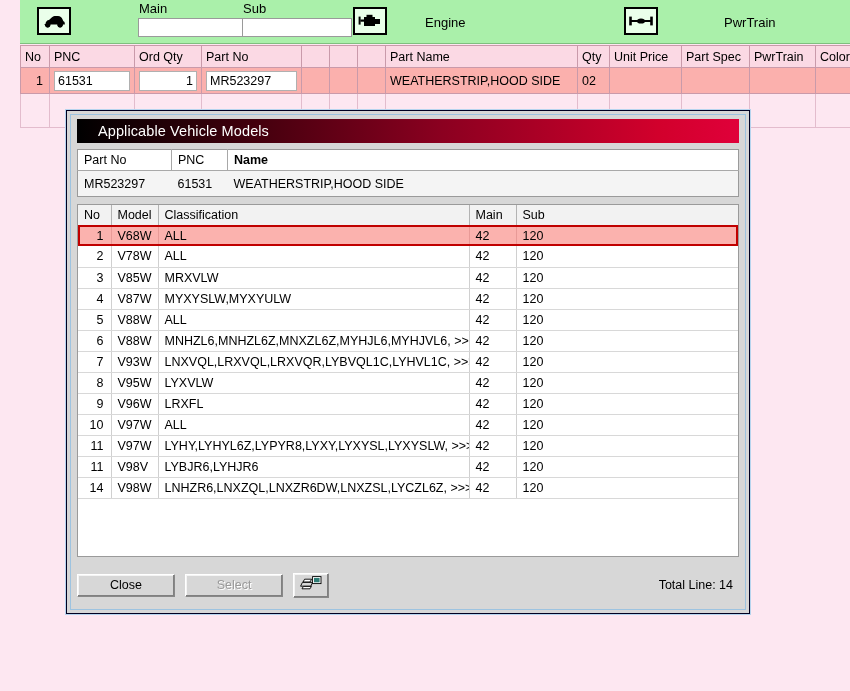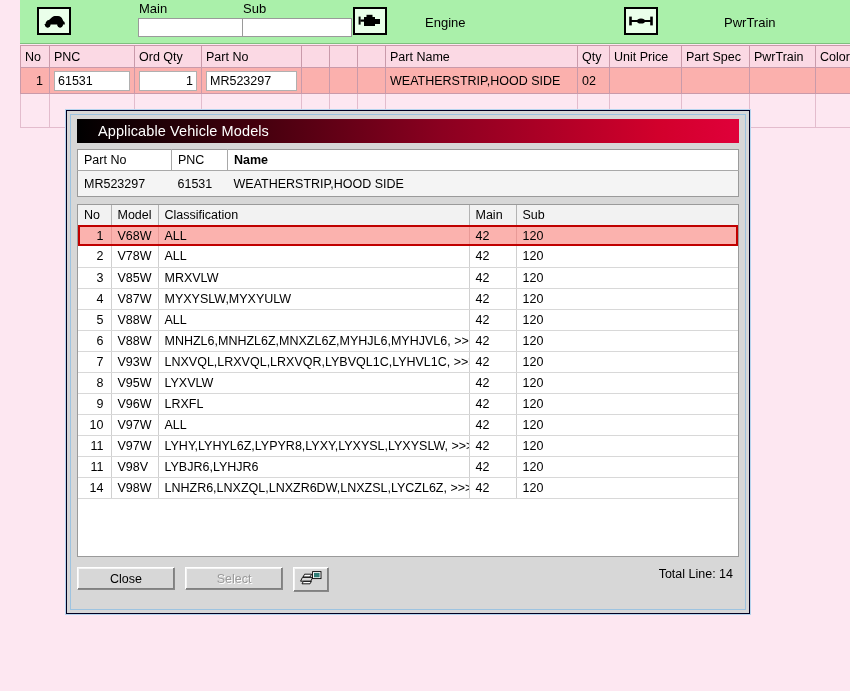--- a/index.html
+++ b/index.html
@@ -221,21 +221,21 @@
     outline-offset: -2px;
   }
 
   
   .dlg-footer {
     position: absolute;
     left: 6px; bottom: 6px;
     width: calc(100% - 12px);
     height: 36px;
     display: flex;
-    align-items: flex-start;
+    align-items: center;
   }
   .btn {
     height: 23px;
     min-width: 98px;
     background: #d7d7d7;
     border: 1px solid #888;
     border-top-color: #fff;
     border-left-color: #fff;
     box-shadow: inset -1px -1px 0 #808080, inset 1px 1px 0 #f4f4f4;
     font-family: "Liberation Sans", sans-serif;

